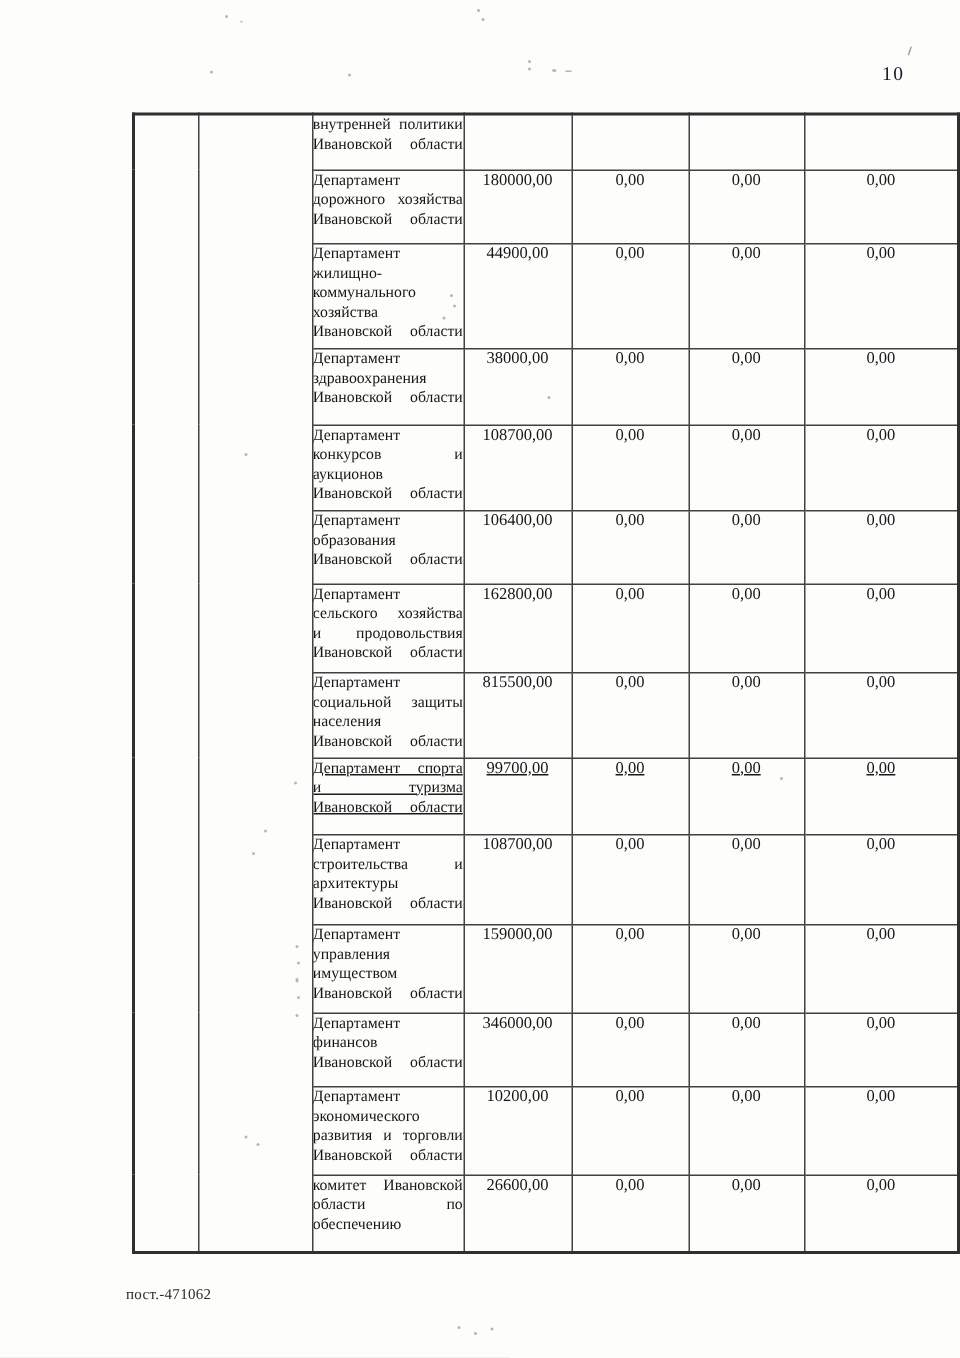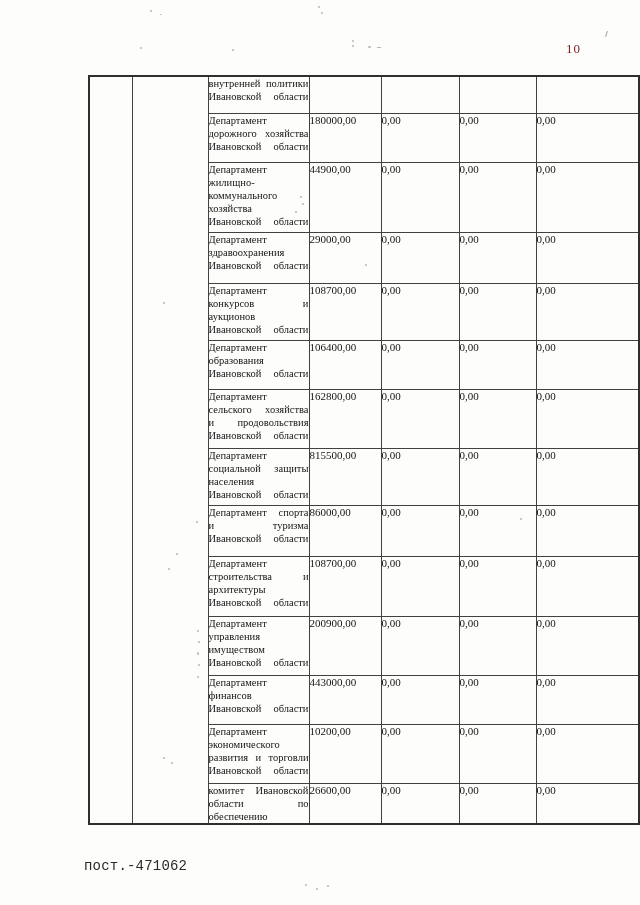--- a/index.html
+++ b/index.html
@@ -7,24 +7,24 @@
     position:relative;
     width:640px;height:905px;
     background:#fdfdfc;
     font-family:"Liberation Serif", serif;
     color:#1c1c1c;
     overflow:hidden;
     margin:0 auto;
   }
   .page-number{
     position:absolute;
-    left:566px;top:41px;
+    left:588px;top:41px;
     font-size:13px;
     letter-spacing:1px;
-    color:#7f1d1d;
+    color:#0f172a;
   }
   table.doc{
     position:absolute;
     left:88px;top:75px;
     width:550px;
     border-collapse:collapse;
     table-layout:fixed;
     border:2px solid #2f2f2f;
   }
   table.doc td{
@@ -39,30 +39,30 @@
     line-height:13px;
     padding:3px 2px 2px 4px;
     white-space:pre-line;
     text-align:justify;
     text-align-last:justify;
     color:#151515;
   }
   td.amount-cell{
     font-size:11px;
     line-height:13px;
+    text-align:center;
     padding-top:4px;
     color:#151515;
   }
   .footer-code{
     position:absolute;
     left:84px;top:858px;
-    font-size:14px;
+    font-size:10px;
     letter-spacing:0.2px;
     color:#2a2a2a;
-    font-family:Liberation Mono, monospace;
   }
   .speck{
     position:absolute;
     background:#6f6f6f;
     border-radius:50%;
     opacity:0.5;
   }
   .tick{
     position:absolute;
     width:1px;height:6px;
@@ -116,21 +116,21 @@
 Ивановской области</td>
           <td class="amount-cell">44900,00</td>
           <td class="amount-cell">0,00</td>
           <td class="amount-cell">0,00</td>
           <td class="amount-cell">0,00</td>
         </tr>
         <tr style="height: 51px;">
           <td class="name-cell">Департамент
 здравоохранения
 Ивановской области</td>
-          <td class="amount-cell">29000,00</td>
+          <td class="amount-cell">38000,00</td>
           <td class="amount-cell">0,00</td>
           <td class="amount-cell">0,00</td>
           <td class="amount-cell">0,00</td>
         </tr>
         <tr style="height: 57px;">
           <td class="name-cell">Департамент
 конкурсов и
 аукционов
 Ивановской области</td>
           <td class="amount-cell">108700,00</td>
@@ -160,69 +160,69 @@
         <tr style="height: 57px;">
           <td class="name-cell">Департамент
 социальной защиты
 населения
 Ивановской области</td>
           <td class="amount-cell">815500,00</td>
           <td class="amount-cell">0,00</td>
           <td class="amount-cell">0,00</td>
           <td class="amount-cell">0,00</td>
         </tr>
-        <tr style="height: 51px;">
+        <tr style="height: 51px; text-decoration: underline;">
           <td class="name-cell">Департамент спорта
 и туризма
 Ивановской области</td>
-          <td class="amount-cell">86000,00</td>
+          <td class="amount-cell">99700,00</td>
           <td class="amount-cell">0,00</td>
           <td class="amount-cell">0,00</td>
           <td class="amount-cell">0,00</td>
         </tr>
         <tr style="height: 60px;">
           <td class="name-cell">Департамент
 строительства и
 архитектуры
 Ивановской области</td>
           <td class="amount-cell">108700,00</td>
           <td class="amount-cell">0,00</td>
           <td class="amount-cell">0,00</td>
           <td class="amount-cell">0,00</td>
         </tr>
         <tr style="height: 59px;">
           <td class="name-cell">Департамент
 управления
 имуществом
 Ивановской области</td>
-          <td class="amount-cell">200900,00</td>
+          <td class="amount-cell">159000,00</td>
           <td class="amount-cell">0,00</td>
           <td class="amount-cell">0,00</td>
           <td class="amount-cell">0,00</td>
         </tr>
         <tr style="height: 49px;">
           <td class="name-cell">Департамент
 финансов
 Ивановской области</td>
-          <td class="amount-cell">443000,00</td>
+          <td class="amount-cell">346000,00</td>
           <td class="amount-cell">0,00</td>
           <td class="amount-cell">0,00</td>
           <td class="amount-cell">0,00</td>
         </tr>
         <tr style="height: 59px;">
           <td class="name-cell">Департамент
 экономического
 развития и торговли
 Ивановской области</td>
           <td class="amount-cell">10200,00</td>
           <td class="amount-cell">0,00</td>
           <td class="amount-cell">0,00</td>
           <td class="amount-cell">0,00</td>
         </tr>
-        <tr style="height: 40px; border-radius: 24px;">
+        <tr style="height: 52px; border-radius: 24px;">
           <td class="name-cell">комитет Ивановской
 области по
 обеспечению</td>
           <td class="amount-cell">26600,00</td>
           <td class="amount-cell">0,00</td>
           <td class="amount-cell">0,00</td>
           <td class="amount-cell">0,00</td>
         </tr>
       </tbody>
   </table>

